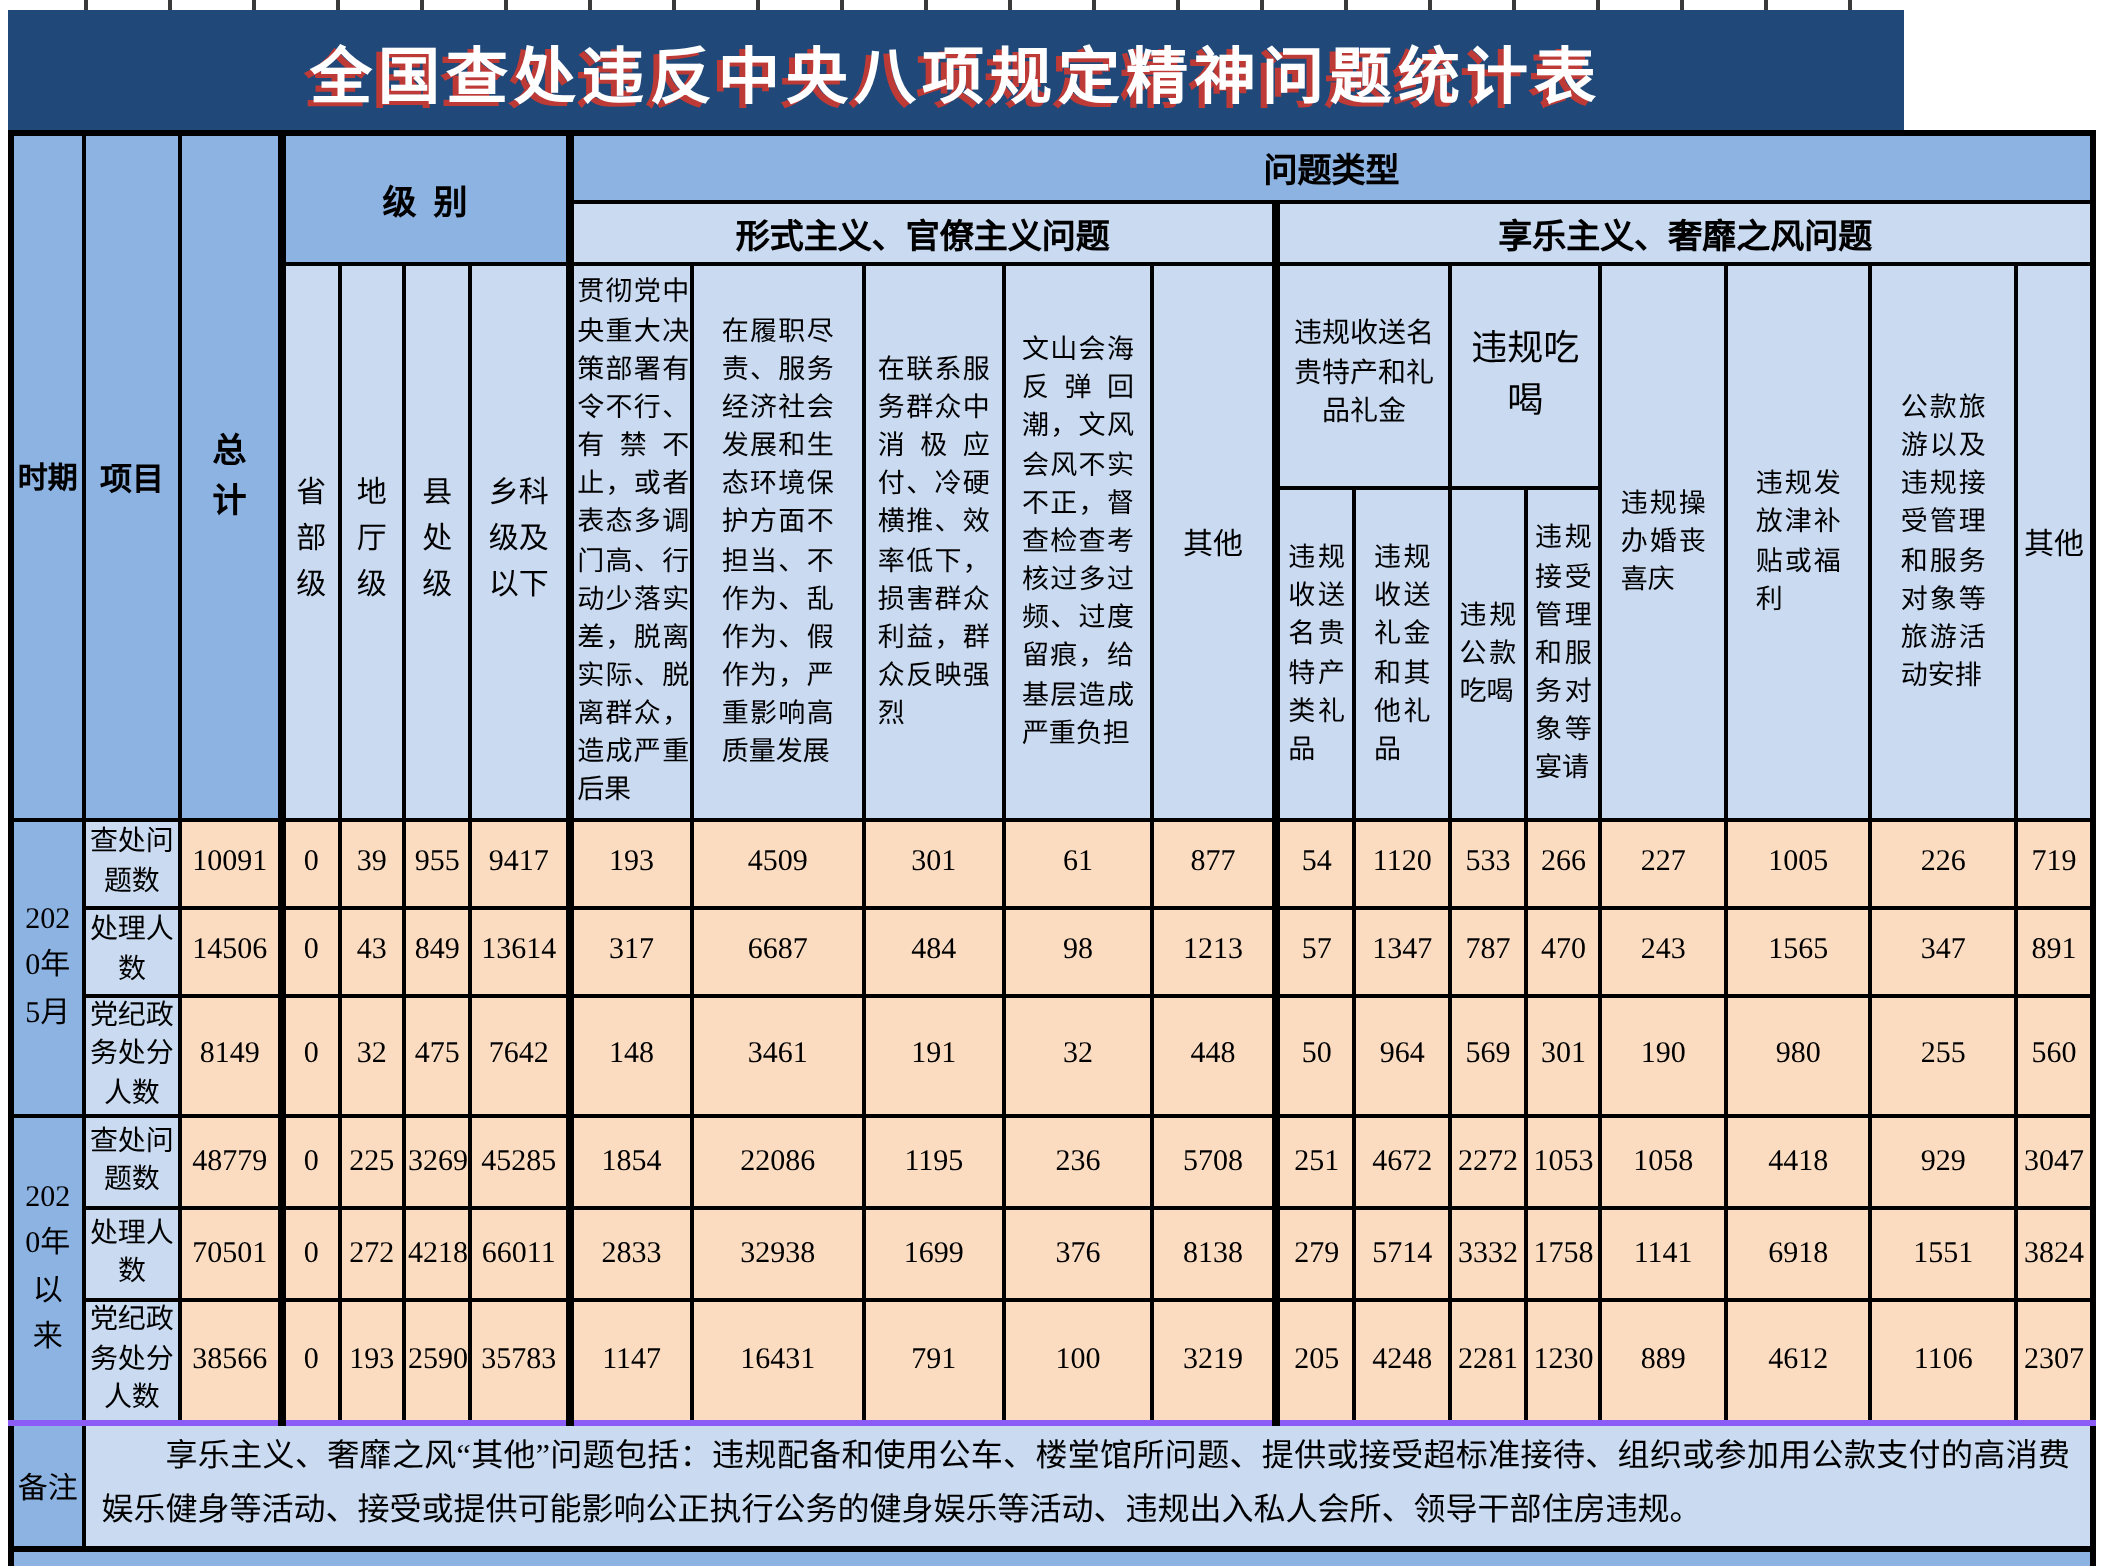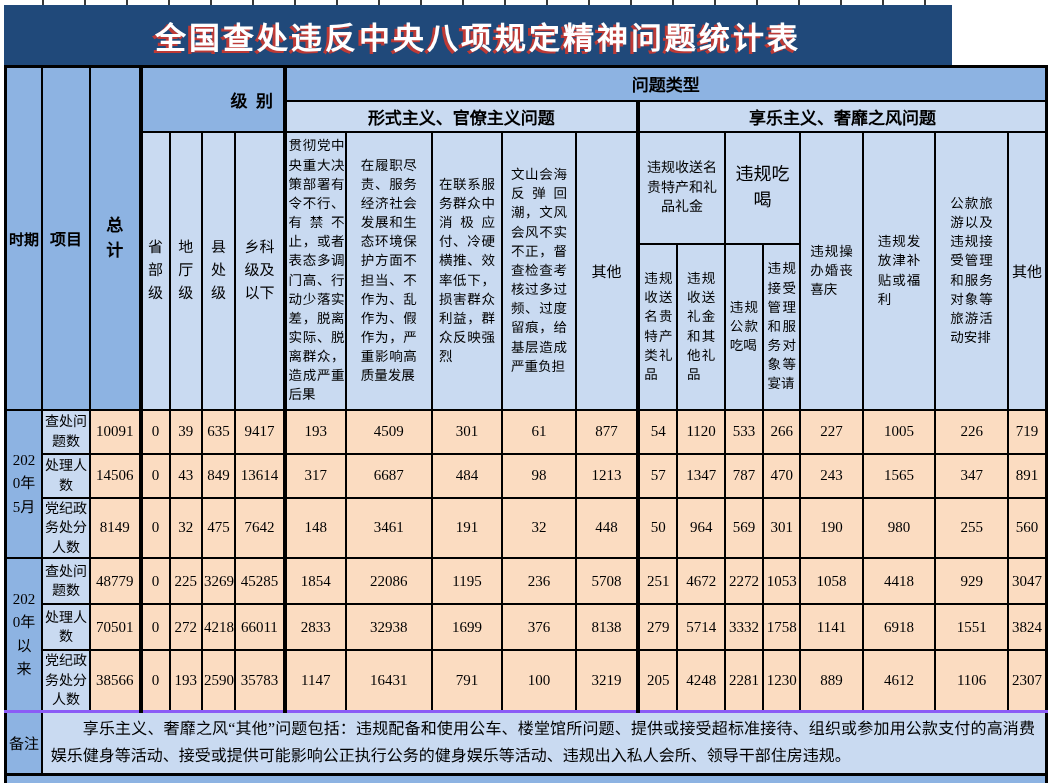--- a/index.html
+++ b/index.html
@@ -9,21 +9,21 @@
   .title-bar{height:60px;background:#20497A;color:#fff;display:flex;align-items:center;justify-content:center;
              font-weight:bold;font-size:31px;letter-spacing:3px;
              text-shadow:-3px 2px 0 #BE3A36;}
   table.stats{border-collapse:collapse;table-layout:fixed;width:1044px;border:3px solid #000;}
   th,td{border:2px solid #000;text-align:center;vertical-align:middle;padding:1px;font-weight:normal;overflow:hidden;}
   .thr{border-right-width:4px !important;}
   .mb{background:#8DB3E2;}
   .lb{background:#C9DAF1;}
   .num{background:#FBDCC1;font-size:15px;}
   .grp{font-weight:bold;font-size:17px;}
-  .sp{letter-spacing:0.5em;text-indent:0.5em;text-align:right;}
+  .sp{letter-spacing:0.5em;text-indent:0.5em;}
   .hr1{height:34px;} .hr2{height:31px;} .hr3{height:112px;} .hr4{height:166px;}
   .d1{height:44px;} .d2{height:46px;}
   .lvl{font-size:15px;line-height:1.55;}
   .hd{font-size:13.5px;line-height:1.42;padding:2px;}
   .w4{display:inline-block;width:4.15em;text-align:justify;text-justify:inter-ideograph;}
   .w3{display:inline-block;width:3.15em;text-align:justify;text-justify:inter-ideograph;}
   .w2{display:inline-block;width:2.1em;text-align:justify;text-justify:inter-ideograph;}
   .force1{display:inline-block;width:1.15em;word-break:break-all;line-height:1.5;}
   .rowlabel{font-size:14px;line-height:1.4;padding:0;}
   .period{font-size:15px;word-break:break-all;line-height:1.55;padding:16px 2px;}
@@ -101,21 +101,21 @@
       </tr>
     </thead>
     <tbody>
 
       <tr class="d1">
         <td rowspan="3" class="mb period">2020年5月</td>
         <td class="lb rowlabel">查处问题数</td>
         <td class="num thr">10091</td>
         <td class="num">0</td>
         <td class="num">39</td>
-        <td class="num">635</td>
+        <td class="num">955</td>
         <td class="num thr">9417</td>
         <td class="num">193</td>
         <td class="num">4509</td>
         <td class="num">301</td>
         <td class="num">61</td>
         <td class="num thr">877</td>
         <td class="num">54</td>
         <td class="num">1120</td>
         <td class="num">533</td>
         <td class="num">266</td>

